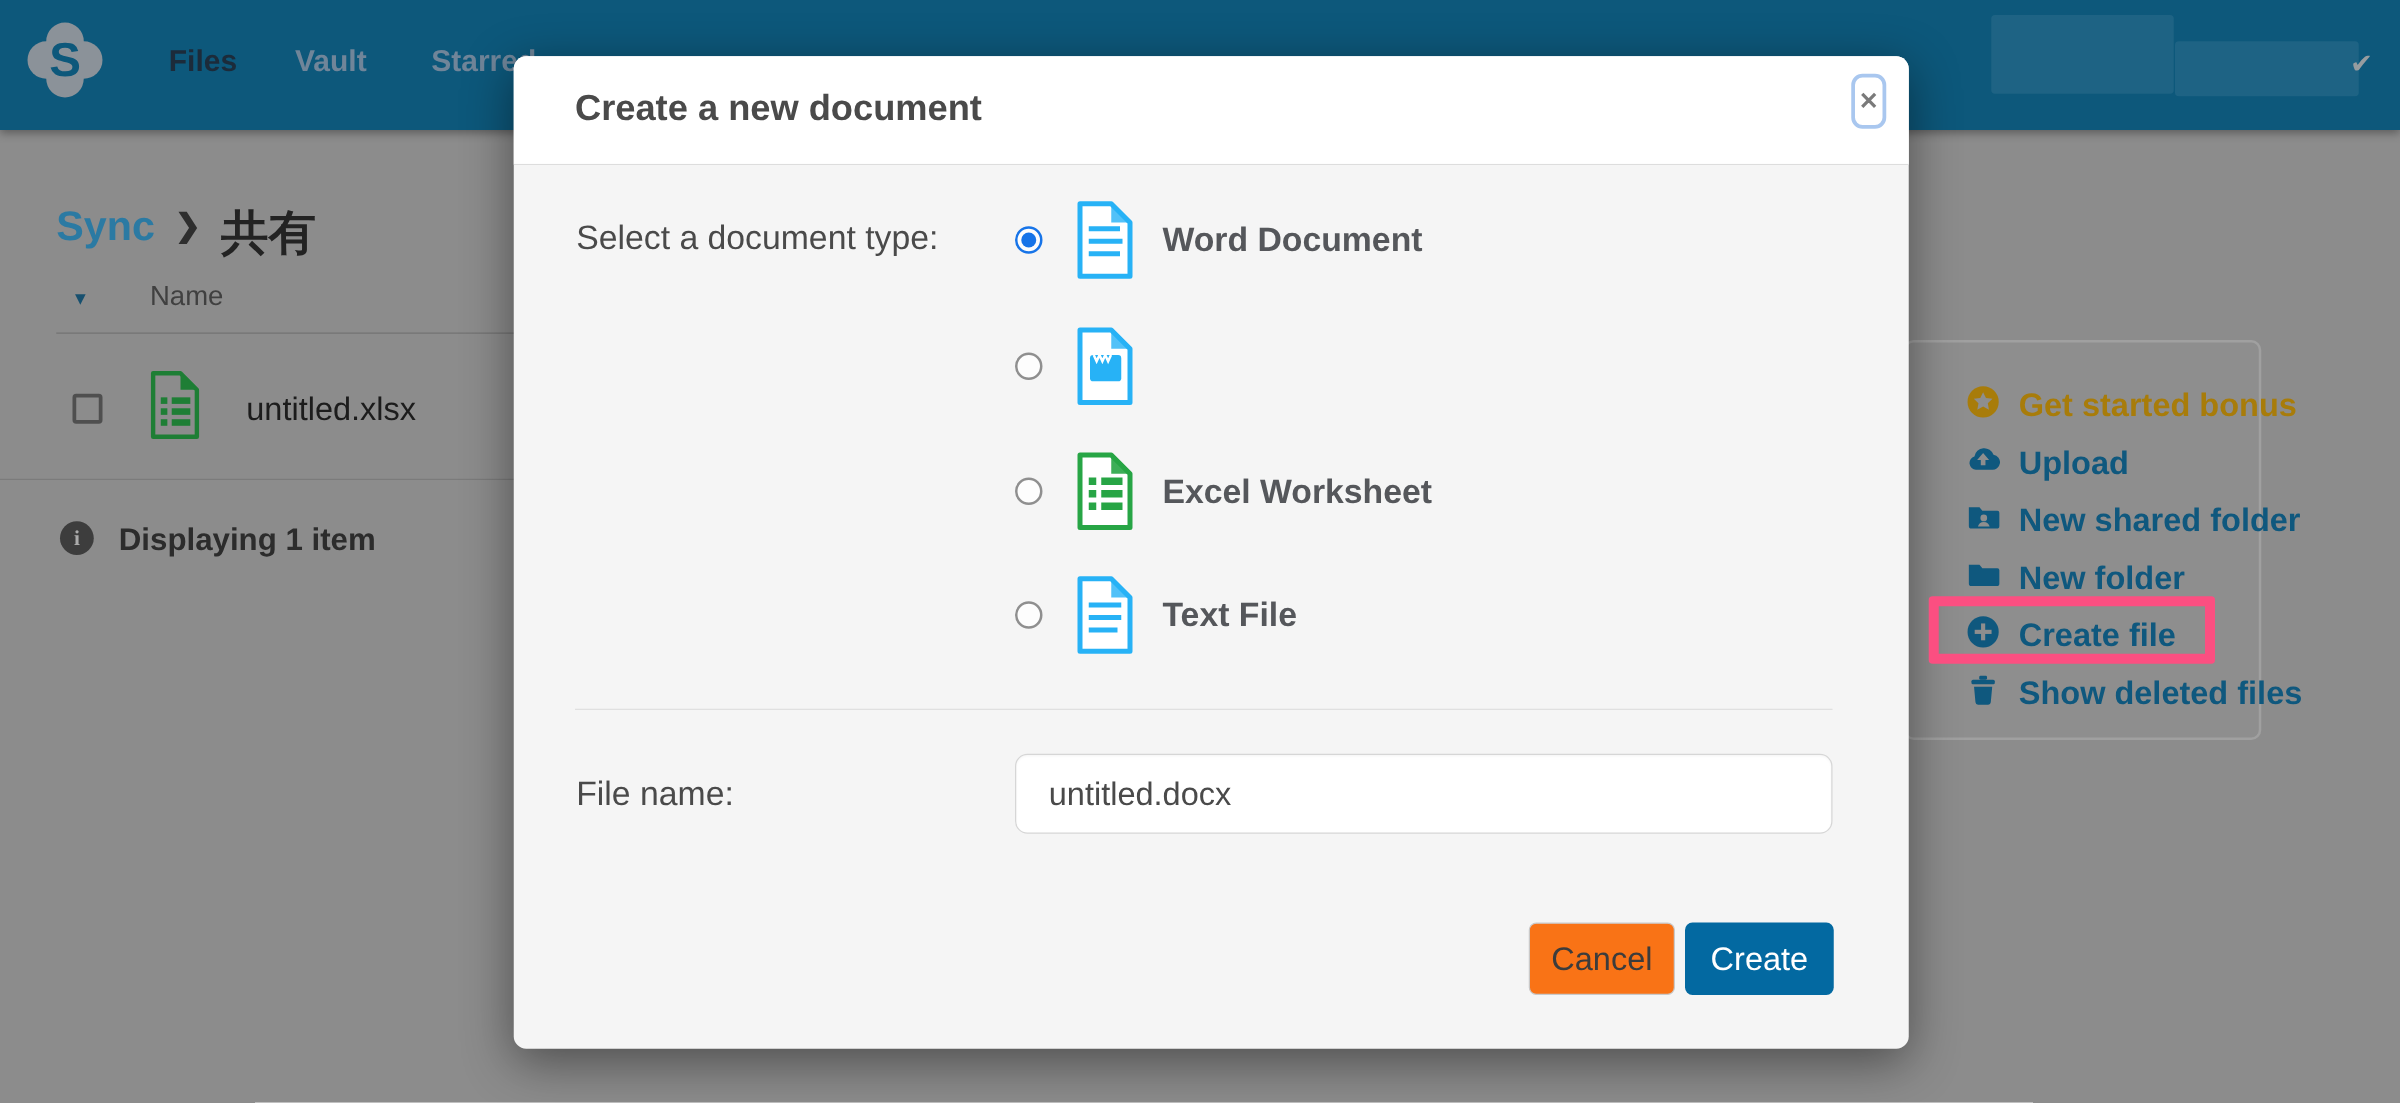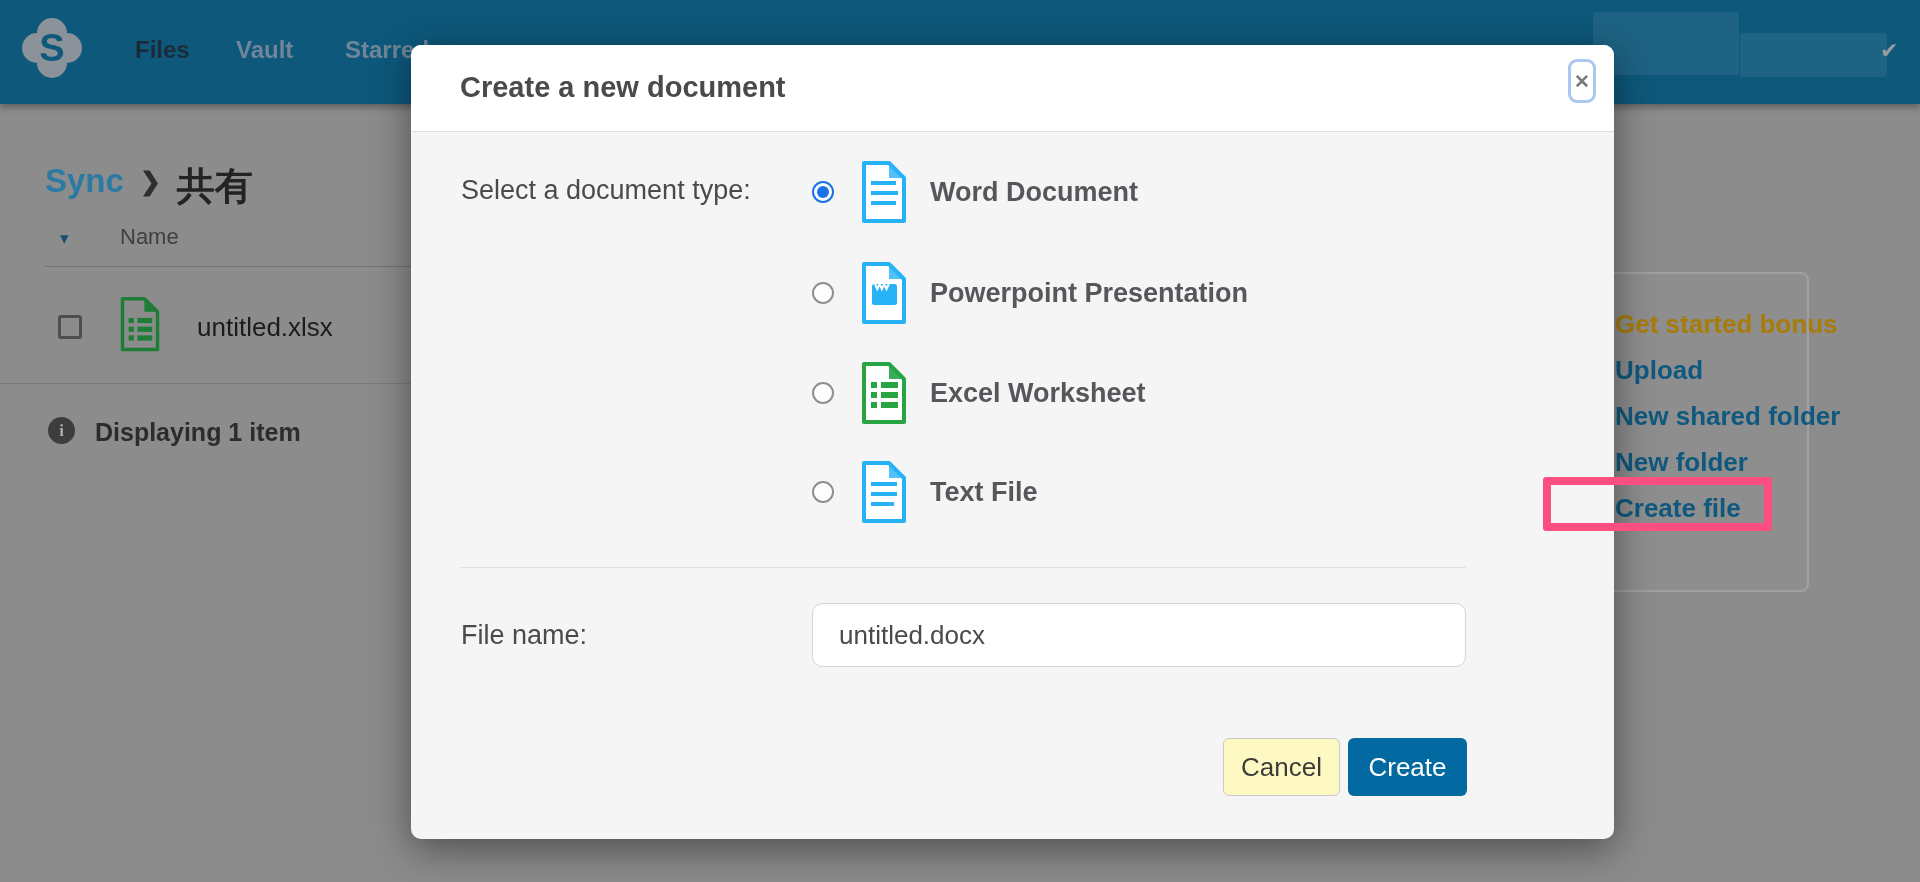--- a/index.html
+++ b/index.html
@@ -46,21 +46,21 @@
     background:#8e8e8e; border:2px solid #a0a0a0; border-radius:8px; z-index:2; }
   .menu-item { position:absolute; left:48px; display:flex; align-items:center; gap:15px; height:46px; cursor:pointer; }
   .menu-item .mi-label { font-size:26px; font-weight:600; white-space:nowrap; }
   .mi-gold { color:#a87c0a; } .mi-blue { color:#0f587e; }
   .mi-0 { top:27px; } .mi-1 { top:73px; } .mi-2 { top:119px; } .mi-3 { top:165px; } .mi-4 { top:211px; } .mi-5 { top:257px; }
 
   .highlight-box { position:absolute; left:1543px; top:477px; width:229px; height:54px;
     border:8px solid #fb4f81; border-radius:3px; z-index:50; pointer-events:none; }
 
   
-  .modal { position:absolute; left:411px; top:45px; width:1203px; height:794px;
+  .modal { position:absolute; left:411px; top:45px; width:1116px; height:794px;
     background:#f5f5f5; border-radius:10px; box-shadow:0 10px 40px rgba(0,0,0,0.45); z-index:20; }
   .modal-header { position:absolute; left:0; top:0; width:100%; height:87px; background:#ffffff;
     border-bottom:1px solid #dddddd; border-radius:10px 10px 0 0; }
   .modal-title { position:absolute; left:49px; top:26px; font-size:29px; font-weight:600; color:#4a4a4a; }
   .modal-close { position:absolute; right:18px; top:14px; width:28px; height:44px; background:#ffffff;
     border:3px solid #a9c7ef; border-radius:9px; color:#7a7a7a; font-size:19px; font-weight:700;
     display:flex; align-items:center; justify-content:center; cursor:pointer; }
 
   .type-label { position:absolute; left:50px; top:130px; font-size:27px; color:#4a4a4a; }
   .option-row { position:absolute; left:401px; height:66px; display:flex; align-items:center; cursor:pointer; }
@@ -77,21 +77,21 @@
 
   .filename-label { position:absolute; left:50px; top:575px; font-size:27px; color:#4a4a4a; }
   .filename-input { position:absolute; left:401px; top:558px; width:654px; height:64px;
     border:1px solid #d6d6d6; border-radius:10px; background:#ffffff; padding-left:26px;
     font-size:26px; color:#4a4a4a; font-family:"Liberation Sans", sans-serif; outline:none;
     box-shadow:inset 0 1px 2px rgba(0,0,0,0.04); }
 
   .btn { position:absolute; top:693px; height:58px; border-radius:6px; font-size:26px;
     display:flex; align-items:center; justify-content:center; cursor:pointer;
     font-family:"Liberation Sans", sans-serif; }
-  .btn-cancel { left:812px; width:117px; background:#fef9c3; border:1px solid #c9c9c9; color:#3c3c3c; }
+  .btn-cancel { left:812px; width:117px; background:#f97316; border:1px solid #c9c9c9; color:#3c3c3c; }
   .btn-create { left:937px; width:119px; background:#0369a1; border:none; color:#ffffff; }
 </style>
 </head>
 <body>
 
 <header class="navbar">
   <span class="logo">
     <svg width="64" height="64" viewBox="0 0 64 64">
       <g fill="#8b9299">
         <circle cx="32" cy="17" r="15"></circle>
@@ -193,20 +193,21 @@
     <span class="mi-label mi-blue">New folder</span>
   </div>
   <div class="menu-item mi-5">
     <span>
       <svg width="27" height="27" viewBox="0 0 26 26">
         <rect x="10" y="2.5" width="6" height="3" rx="1" fill="#0f587e"></rect>
         <rect x="4" y="5.5" width="18" height="3.5" rx="1.2" fill="#0f587e"></rect>
         <path d="M6 11 h14 l-1.1 12 a2 2 0 0 1 -2 1.8 h-7.8 a2 2 0 0 1 -2 -1.8 Z" fill="#0f587e"></path>
       </svg>
     </span>
+    <span class="mi-label mi-blue">Show deleted files</span>
   </div>
 </aside>
 
 <div class="highlight-box"></div>
 
 <section class="modal">
   <div class="modal-header">
     <h1 class="modal-title">Create a new document</h1>
     <button class="modal-close">✕</button>
   </div>
@@ -236,21 +237,20 @@
         <span class="dot"></span>
       </span>
     <span class="opt-icon">
       <svg width="48" height="64" viewBox="0 0 48 64">
         <path d="M4 3 H29 L44 18 V61 H4 Z" fill="#ffffff" stroke="#27b2f6" stroke-width="4" stroke-linejoin="round"></path>
         <path d="M29 3 L29 18 H44 Z" fill="#27b2f6" opacity="0.8"></path>
         <rect x="12" y="23" width="25" height="21" rx="2.5" fill="#27b2f6"></rect>
         <path d="M15 23 l2.3 5 2.3 -5 2.3 5 2.3 -5 2.3 5 2.3 -5" stroke="#ffffff" stroke-width="2" fill="none"></path>
       </svg>
     </span>
-    <span class="opt-label">Powerpoint Presentation</span>
   </div>
 
   <div class="option-row opt-2">
     <span class="radio">
         <span class="dot"></span>
       </span>
     <span class="opt-icon">
       <svg width="48" height="64" viewBox="0 0 48 64">
         <path d="M4 3 H29 L44 18 V61 H4 Z" fill="#ffffff" stroke="#27a545" stroke-width="4" stroke-linejoin="round"></path>
         <path d="M29 3 L29 18 H44 Z" fill="#27a545" opacity="0.9"></path>

